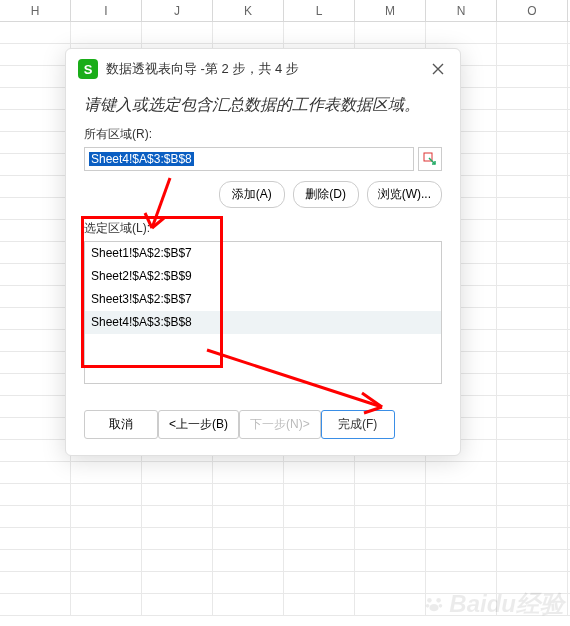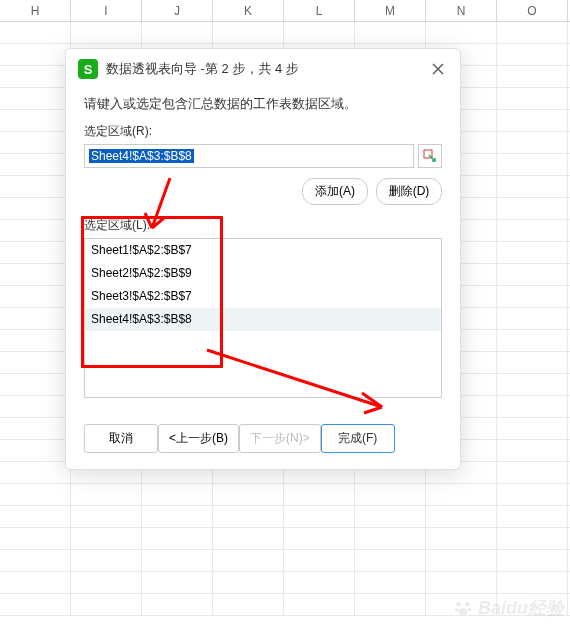--- a/index.html
+++ b/index.html
@@ -81,23 +81,24 @@
       align-items: center;
       justify-content: center;
       font-size: 16px;
       cursor: pointer;
       color: #666;
     }
     .dialog-body {
       padding: 8px 18px 14px 18px;
     }
     .prompt {
-      font-size: 13px;
+      font-size: 16px;
       color: #333;
       margin-bottom: 10px;
+      font-style: italic;
     }
     .label {
       font-size: 12px;
       color: #333;
       margin-bottom: 4px;
     }
     .input-row {
       display: flex;
       gap: 4px;
       margin-bottom: 10px;
@@ -136,21 +137,21 @@
       background: #fff;
       padding: 4px 10px;
       font-size: 12px;
       cursor: pointer;
       border-radius: 12px;
       min-width: 66px;
       text-align: center;
     }
     .listbox {
       border: 1px solid #ccc;
-      height: 160px;
+      height: 143px;
       overflow: hidden;
       font-size: 12px;
       position: relative;
     }
     .list-item {
       padding: 2px 6px;
       line-height: 19px;
     }
     .list-item.selected {
       background: #eef3f5;
@@ -190,21 +191,21 @@
     .arrow1 {
       position: absolute;
       pointer-events: none;
       z-index: 11;
     }
     .watermark {
       position: absolute;
       right: 6px;
       bottom: 6px;
       color: rgba(0,0,0,0.08);
-      font-size: 18px;
+      font-size: 24px;
       font-weight: bold;
       font-style: italic;
       display: flex;
       align-items: center;
       gap: 4px;
     }
   </style>
 </head>
 <body>
 
@@ -498,36 +499,37 @@
     <div class="app-icon">S</div>
     <div class="title-text">数据透视表向导 -第 2 步，共 4 步</div>
     <div class="close-btn">
       <svg width="12" height="12" viewBox="0 0 12 12">
           <path d="M1 1 L11 11 M11 1 L1 11" stroke="#555" stroke-width="1.4" fill="none"></path>
         </svg>
     </div>
   </div>
   <div class="dialog-body">
     <div class="prompt">请键入或选定包含汇总数据的工作表数据区域。</div>
-    <div class="label">选定区域(R):</div>
+    <div class="label">所有区域(R):</div>
     <div class="input-row">
       <div class="range-input">
         <span class="range-input-text">Sheet4!$A$3:$B$8</span>
       </div>
       <div class="picker-btn">
         <svg width="14" height="14" viewBox="0 0 14 14">
             <rect x="1" y="1" width="8" height="8" fill="none" stroke="#d33" stroke-width="1"></rect>
             <path d="M6 6 L12 12" stroke="#2a6" stroke-width="1.5"></path>
             <path d="M12 9 L12 12 L9 12" fill="none" stroke="#2a6" stroke-width="1.5"></path>
           </svg>
       </div>
     </div>
     <div class="btn-row">
       <div class="btn">添加(A)</div>
       <div class="btn">删除(D)</div>
+      <div class="btn">浏览(W)...</div>
     </div>
     <div class="label">选定区域(L):</div>
     <div class="listbox">
       <div class="list-item">Sheet1!$A$2:$B$7</div>
       <div class="list-item">Sheet2!$A$2:$B$9</div>
       <div class="list-item">Sheet3!$A$2:$B$7</div>
       <div class="list-item selected">Sheet4!$A$3:$B$8</div>
     </div>
   </div>
   <div class="dialog-footer">

